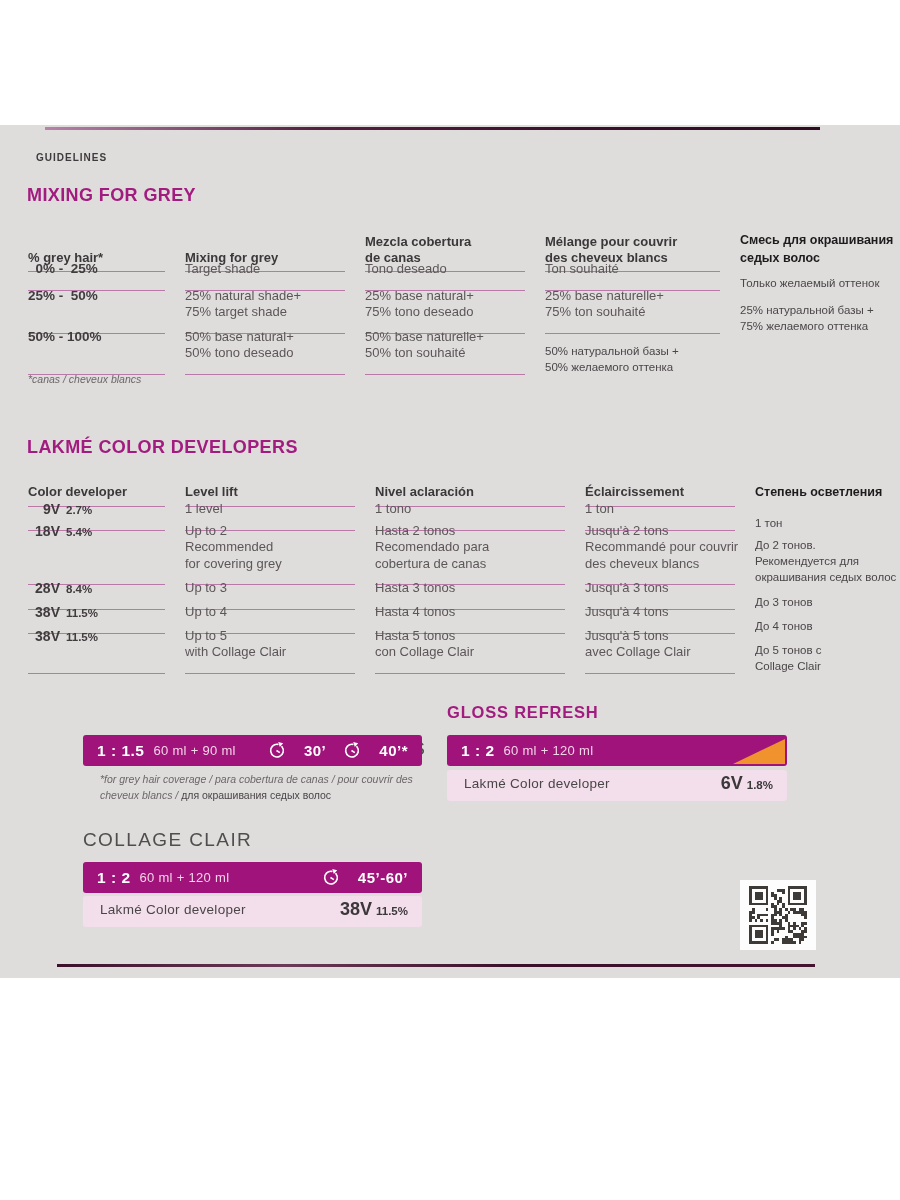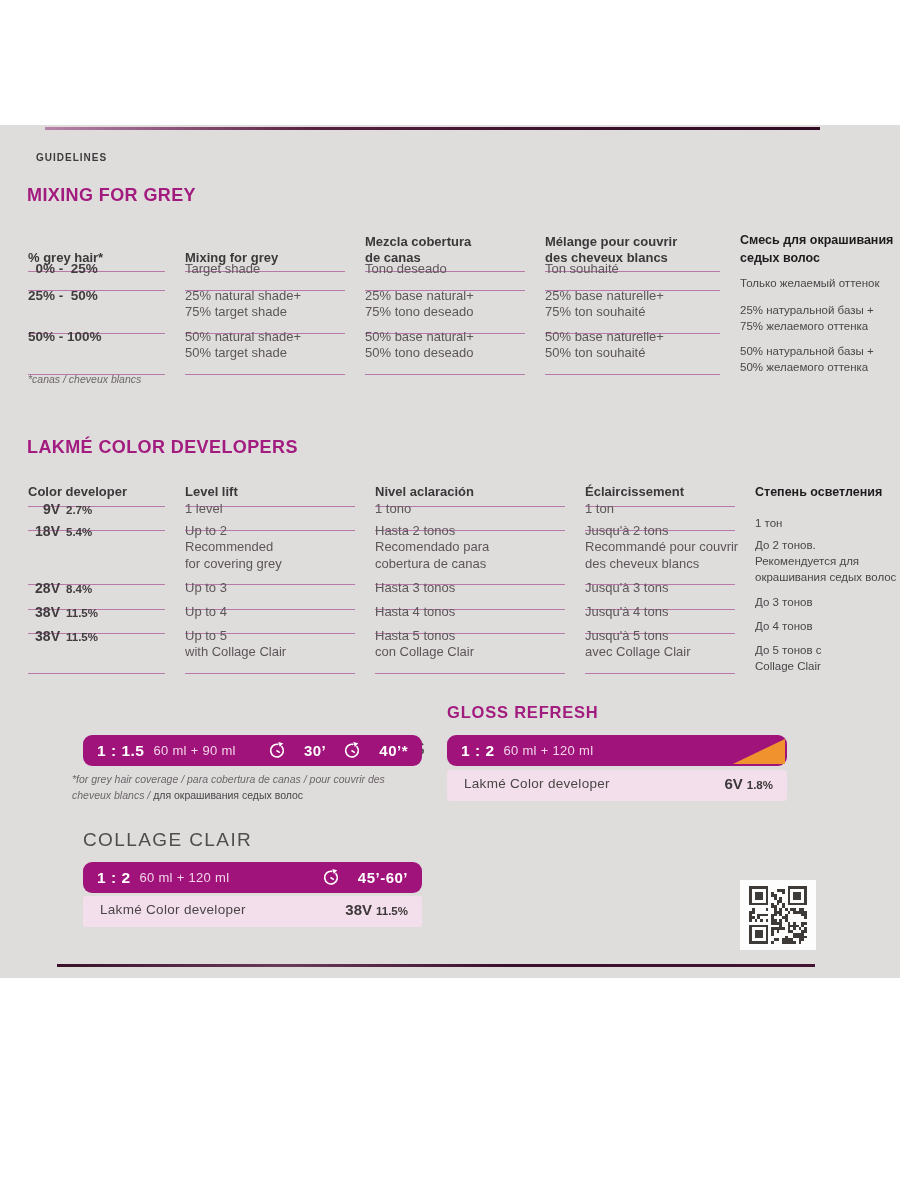--- a/index.html
+++ b/index.html
@@ -28,49 +28,49 @@
   .c{white-space:pre;margin-right:20px;font-size:13px;color:#5c5658;padding-top:5px;line-height:1.25;}
   .c.b{border-bottom:1.6px solid var(--rule);}
   .c.h{display:flex;align-items:flex-end;padding-bottom:5px;font-weight:bold;color:#3b3839;padding-top:0;}
   .c.k{font-weight:bold;color:#403b3d;font-size:13.5px;}
   .c.ru{font-size:11.5px;color:#4a4648;margin-right:0;line-height:1.4;margin-top:14px;}
   .c.ru.h{font-weight:bold;color:#1d1b1c;font-size:12.5px;}
   .devcode{display:inline-block;width:32px;text-align:right;font-weight:bold;color:#403b3d;font-size:14px;}
   .devpct{font-weight:bold;color:#403b3d;font-size:11.5px;margin-left:6px;}
   .footnote{position:absolute;font-style:italic;font-size:10.5px;color:#6b6668;line-height:1.5;}
   .fn1{left:28px;top:372px;}
-  .fn2{left:72px;top:772px;width:352px;}
+  .fn2{left:100px;top:772px;width:352px;}
   .fn2 .ru-part{font-style:normal;color:#4a4648;}
   
   .soft-title{position:absolute;font-size:19px;font-weight:normal;color:#514d4e;letter-spacing:1.4px;}
   .collage-title{left:83px;top:738px;}
   .clair-title{left:83px;top:829px;}
   .gloss-title{position:absolute;left:447px;top:703px;font-size:16.5px;font-weight:bold;
         color:var(--magenta);letter-spacing:.8px;}
-  .banner{position:absolute;height:31px;background:var(--banner);border-radius:9px;
+  .banner{position:absolute;height:31px;background:var(--banner);border-radius:3px;
         display:flex;align-items:center;color:#fff;padding:0 14px;box-sizing:border-box;}
   .banner1{left:83px;top:735px;width:339px;}
   .banner2{left:83px;top:862px;width:339px;}
   .banner3{left:447px;top:735px;width:340px;}
   .ratio{font-weight:bold;font-size:15.5px;letter-spacing:.5px;}
   .vol{font-size:13px;color:#f3d4e8;margin-left:9px;letter-spacing:.3px;}
   .timer{display:flex;align-items:center;gap:18px;}
   .timer .time{font-weight:bold;font-size:15px;letter-spacing:.5px;}
   .timer1{margin-left:auto;} .timer2{margin-left:16px;} .timer-clair{margin-left:auto;}
   .clock{width:19px;height:19px;display:block;}
   .tri{position:absolute;right:2px;bottom:2px;width:52px;height:25px;background:var(--orange);
         clip-path:polygon(100% 0,100% 100%,0 100%);}
   .pinkrow{position:absolute;height:31px;background:var(--pink_row);border-radius:3px;
         display:flex;align-items:center;justify-content:space-between;
         padding:0 14px 4px 17px;box-sizing:border-box;}
   .pr-clair{left:83px;top:896px;width:339px;}
   .pr-gloss{left:447px;top:770px;width:340px;}
   .pr-label{font-size:13.5px;color:#4a4547;letter-spacing:.3px;}
   .pr-val{color:#3c383a;}
-  .devbig{font-weight:bold;font-size:15px;}
+  .devbig{font-weight:bold;font-size:18px;}
   .devsmall{font-weight:bold;font-size:11.5px;margin-left:4px;}
   .qr{position:absolute;left:740px;top:880px;width:76px;height:70px;background:#fdfdfd;
         display:flex;align-items:center;justify-content:center;}
   .qr svg{width:58px;height:58px;}
 </style>
 </head>
 <body>
 
 <div id="page">
   <div class="panel"></div>
@@ -103,22 +103,20 @@
 75% target shade</div>
       <div class="c b">25% base natural+
 75% tono deseado</div>
       <div class="c b">25% base naturelle+
 75% ton souhaité</div>
       <div class="c ru">25% натуральной базы +
 75% желаемого оттенка</div>
     </div>
     <div class="trow" style="height:42px">
       <div class="c k b">50% - 100%</div>
-      <div class="c b">50% natural shade+
-50% target shade</div>
       <div class="c b">50% base natural+
 50% tono deseado</div>
       <div class="c b">50% base naturelle+
 50% ton souhaité</div>
       <div class="c ru">50% натуральной базы +
 50% желаемого оттенка</div>
     </div>
   </div>
   <div class="footnote fn1">*canas / cheveux blancs</div>
 

